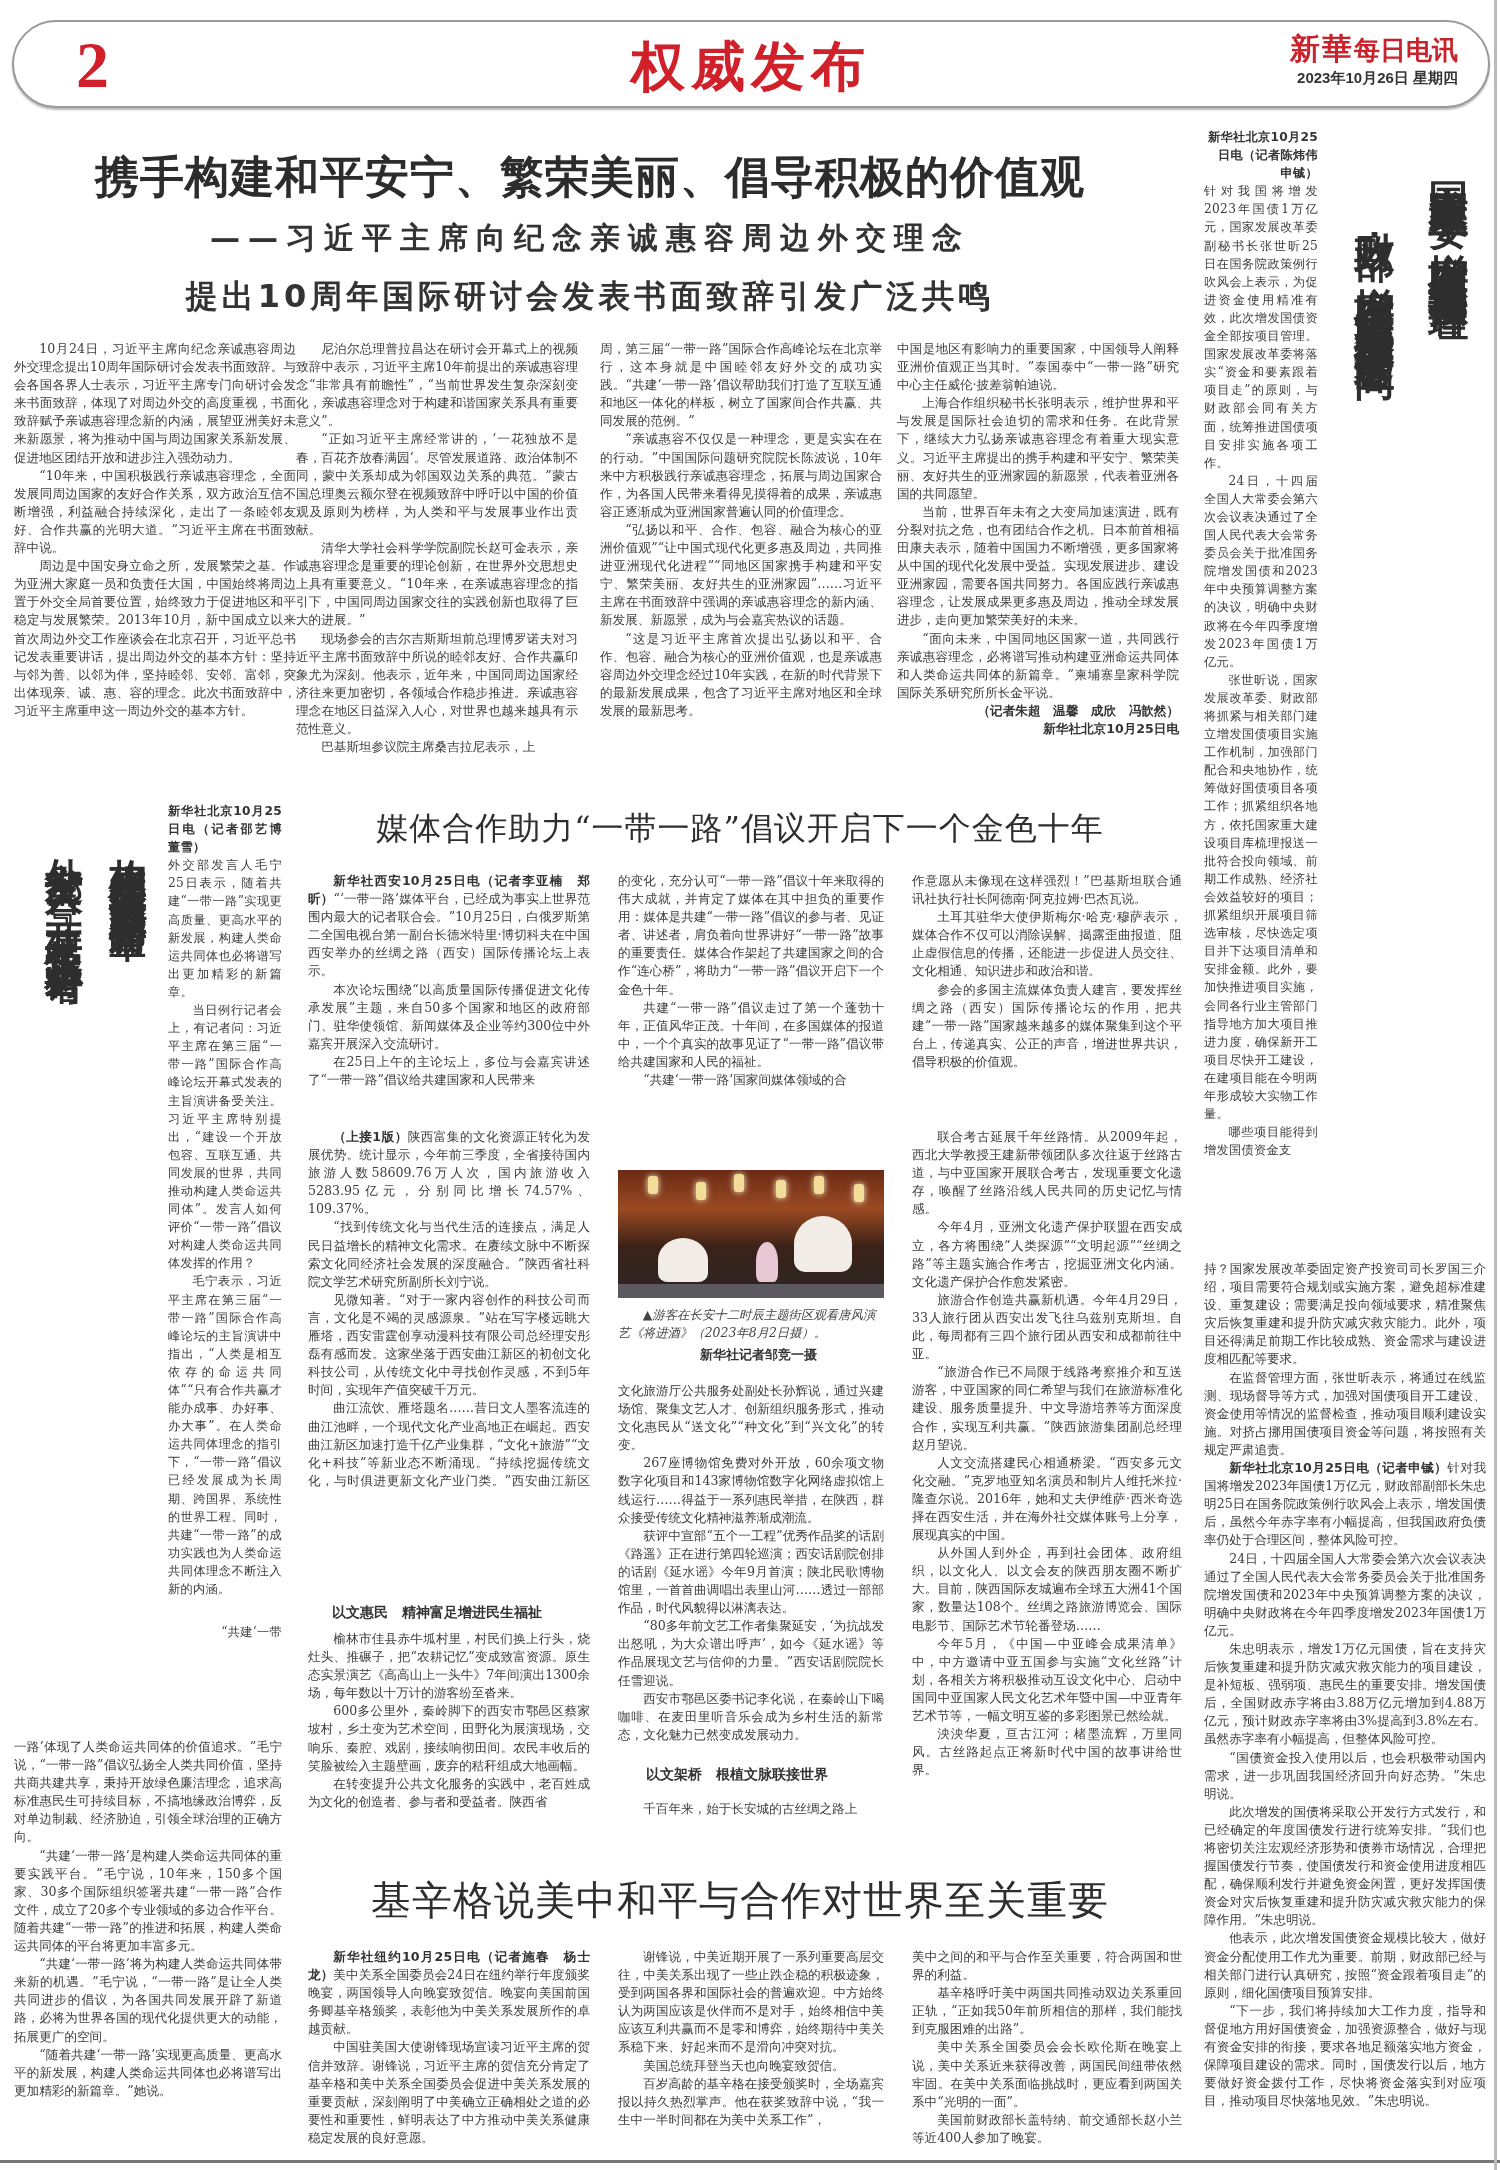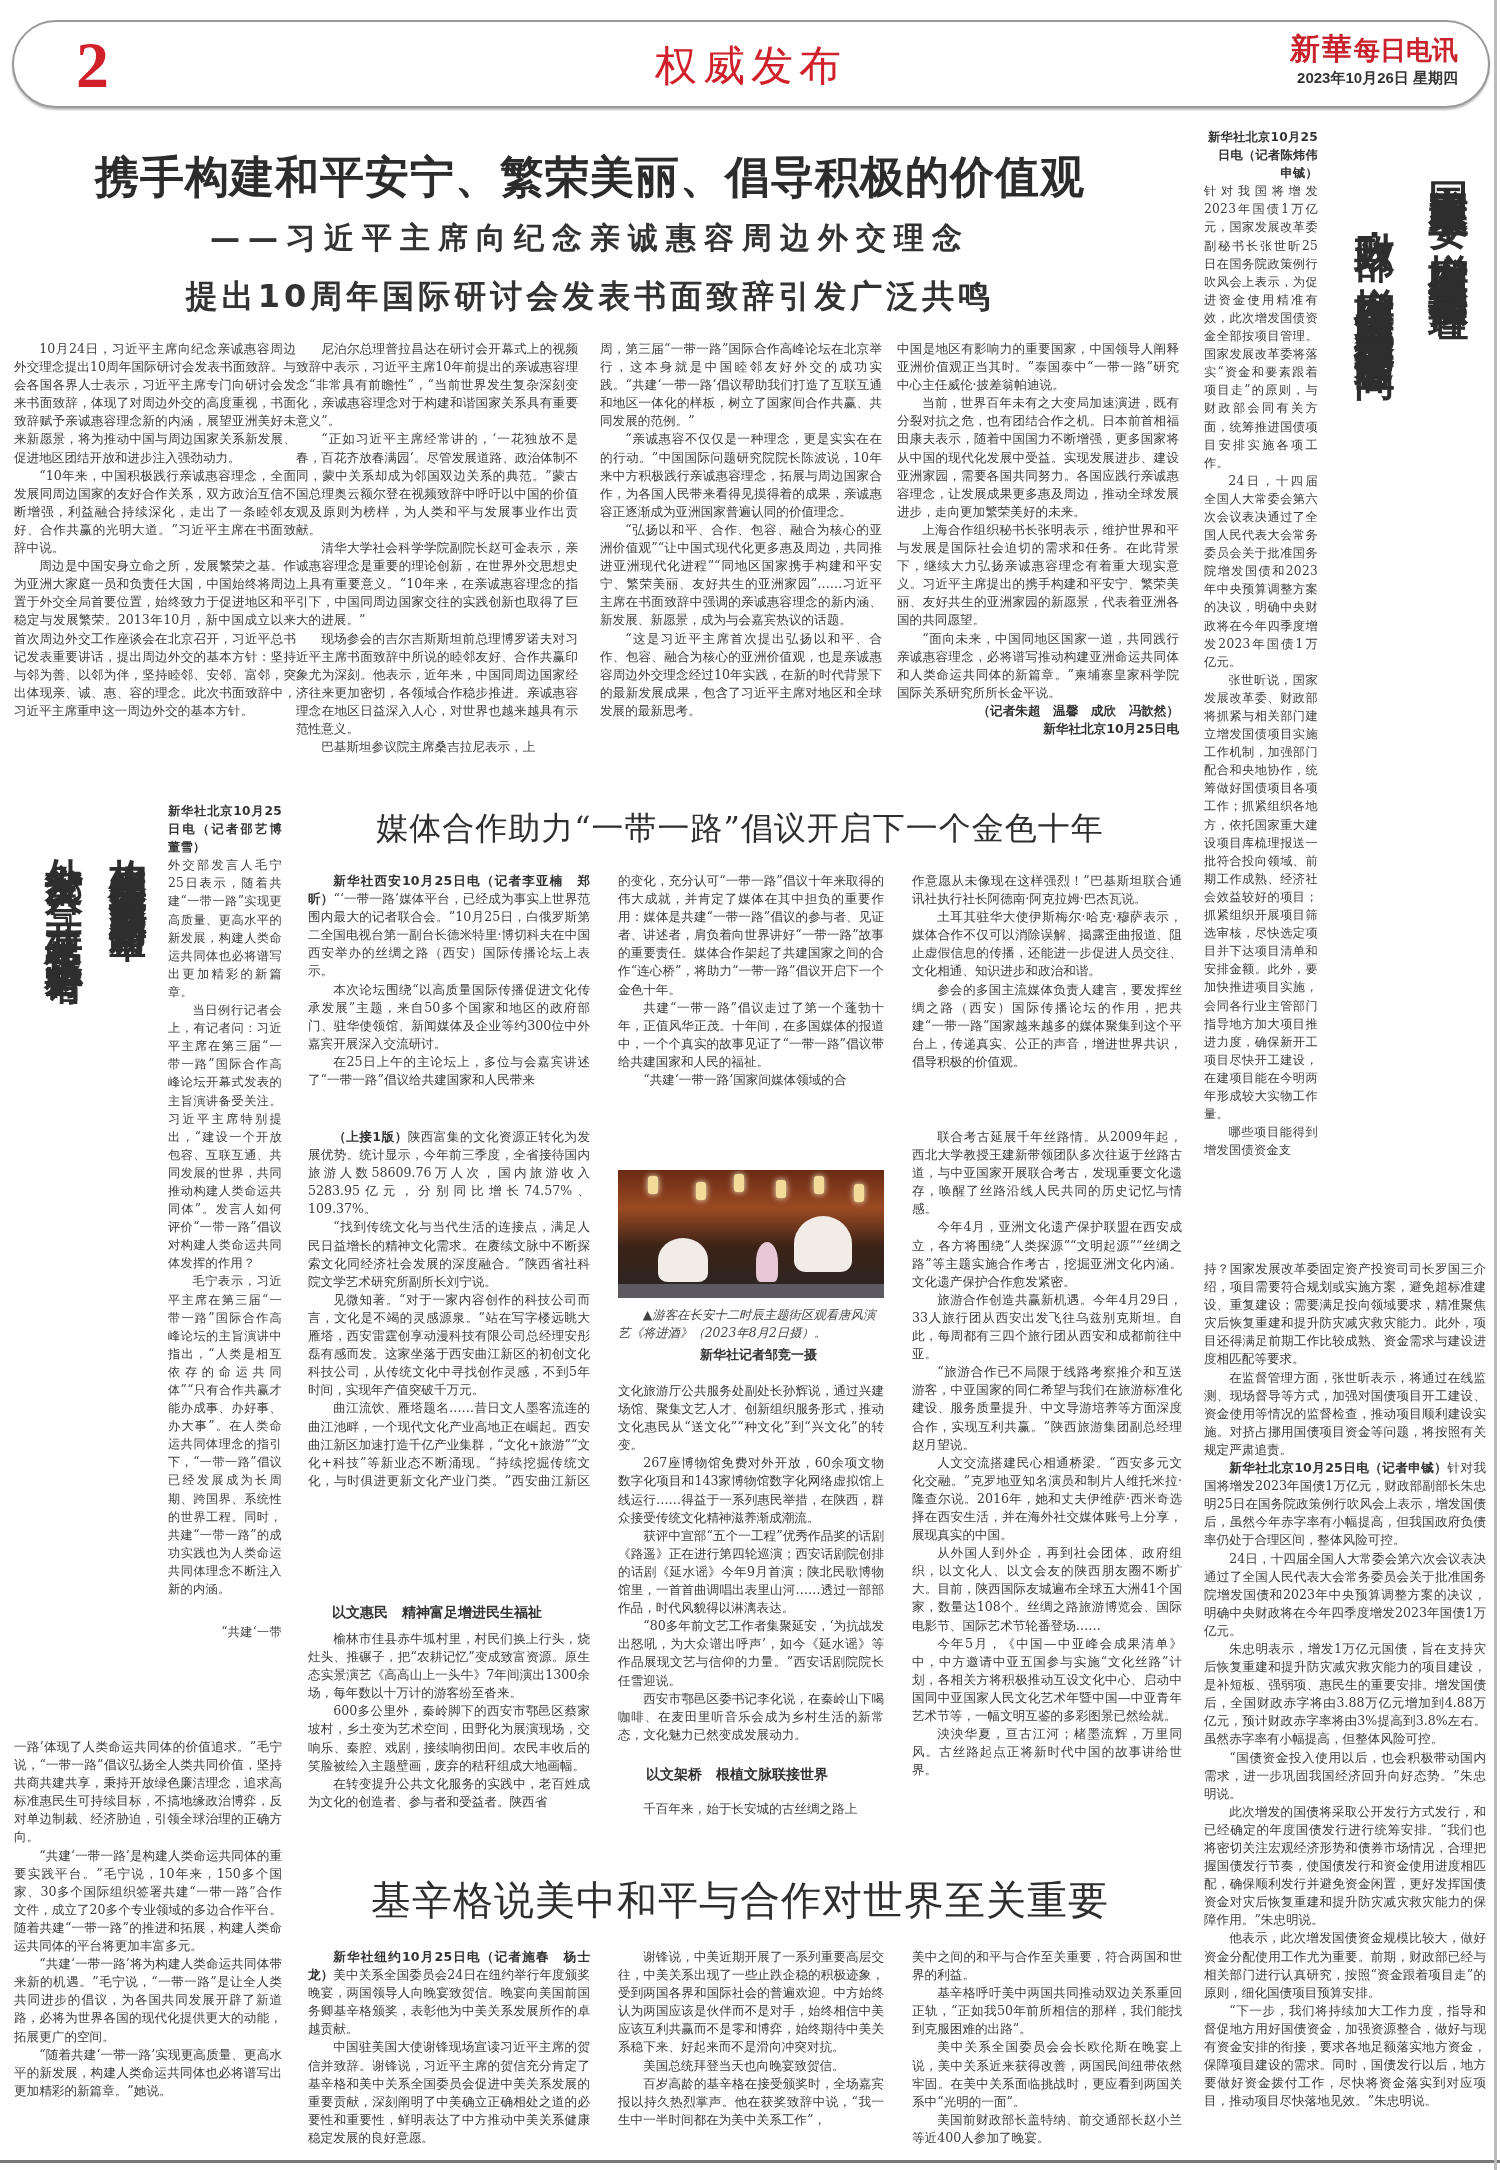--- a/index.html
+++ b/index.html
@@ -10,21 +10,21 @@
     position: absolute; left: 12px; top: 20px; width: 1478px; height: 88px;
     border: 2px solid #9a9a9a; border-radius: 44px; background: #fff;
     box-shadow: 0 2px 2px #bbb;
   }
   .page-num {
     position: absolute; left: 62px; top: 10px; font-family: "Liberation Serif", serif;
     font-size: 66px; font-weight: bold; color: #d0202a; line-height: 66px;
   }
   .section-title {
     position: absolute; left: 0; right: 0; top: 14px; text-align: center;
-    font-family: "DejaVu Serif", serif; font-size: 42px; font-weight: normal;
+    font-family: "DejaVu Serif", serif; font-size: 54px; font-weight: bold;
     color: #d0202a; letter-spacing: 6px; line-height: 60px;
   }
   .brand {
     position: absolute; right: 30px; top: 10px; text-align: right;
   }
   .brand-logo { font-family: "DejaVu Serif", serif; font-weight: bold; color: #c8232c; font-size: 26px; line-height: 34px; }
   .brand-logo .script { font-size: 30px; letter-spacing: 2px; }
   .brand-date { font-family: "Liberation Sans", sans-serif; font-size: 15px; color: #333; font-weight: bold; margin-top: 2px; }
 
   .headline-main {
@@ -101,22 +101,22 @@
   <p>巴基斯坦参议院主席桑吉拉尼表示，上</p>
 </div>
 <div class="col" style="left:600px;top:340px;width:282px;">
   <p class="noindent">周，第三届“一带一路”国际合作高峰论坛在北京举行，这本身就是中国睦邻友好外交的成功实践。“共建‘一带一路’倡议帮助我们打造了互联互通和地区一体化的样板，树立了国家间合作共赢、共同发展的范例。”</p>
   <p>“亲诚惠容不仅仅是一种理念，更是实实在在的行动。”中国国际问题研究院院长陈波说，10年来中方积极践行亲诚惠容理念，拓展与周边国家合作，为各国人民带来看得见摸得着的成果，亲诚惠容正逐渐成为亚洲国家普遍认同的价值理念。</p>
   <p>“弘扬以和平、合作、包容、融合为核心的亚洲价值观”“让中国式现代化更多惠及周边，共同推进亚洲现代化进程”“同地区国家携手构建和平安宁、繁荣美丽、友好共生的亚洲家园”……习近平主席在书面致辞中强调的亲诚惠容理念的新内涵、新发展、新愿景，成为与会嘉宾热议的话题。</p>
   <p>“这是习近平主席首次提出弘扬以和平、合作、包容、融合为核心的亚洲价值观，也是亲诚惠容周边外交理念经过10年实践，在新的时代背景下的最新发展成果，包含了习近平主席对地区和全球发展的最新思考。</p>
 </div>
 <div class="col" style="left:897px;top:340px;width:282px;">
   <p class="noindent">中国是地区有影响力的重要国家，中国领导人阐释亚洲价值观正当其时。”泰国泰中“一带一路”研究中心主任威伦·披差翁帕迪说。</p>
+  <p>上海合作组织秘书长张明表示，维护世界和平与发展是国际社会迫切的需求和任务。在此背景下，继续大力弘扬亲诚惠容理念有着重大现实意义。习近平主席提出的携手构建和平安宁、繁荣美丽、友好共生的亚洲家园的新愿景，代表着亚洲各国的共同愿望。</p>
   <p>当前，世界百年未有之大变局加速演进，既有分裂对抗之危，也有团结合作之机。日本前首相福田康夫表示，随着中国国力不断增强，更多国家将从中国的现代化发展中受益。实现发展进步、建设亚洲家园，需要各国共同努力。各国应践行亲诚惠容理念，让发展成果更多惠及周边，推动全球发展进步，走向更加繁荣美好的未来。</p>
-  <p>上海合作组织秘书长张明表示，维护世界和平与发展是国际社会迫切的需求和任务。在此背景下，继续大力弘扬亲诚惠容理念有着重大现实意义。习近平主席提出的携手构建和平安宁、繁荣美丽、友好共生的亚洲家园的新愿景，代表着亚洲各国的共同愿望。</p>
   <p>“面向未来，中国同地区国家一道，共同践行亲诚惠容理念，必将谱写推动构建亚洲命运共同体和人类命运共同体的新篇章。”柬埔寨皇家科学院国际关系研究所所长金平说。</p>
   <div class="byline">（记者朱超　温馨　成欣　冯歆然）</div>
   <div class="byline">新华社北京10月25日电</div>
 </div>
 
 <div class="vtitle" style="left:1420px;top:150px;font-size:40px;line-height:58px;height:780px;">国家发展改革委：增发国债资金全部按项目管理</div>
 <div class="vtitle" style="left:1346px;top:200px;font-size:40px;line-height:58px;height:780px;">财政部：增发国债后我国政府负债率仍处于合理区间</div>
 <div class="col" style="left:1204px;top:128px;width:114px;font-size:12.2px;line-height:18.1px;letter-spacing:0.3px;">
   <p class="noindent lead" style="text-align:right;">新华社北京10月25日电（记者陈炜伟　申铖）</p>
   <p class="noindent">针对我国将增发2023年国债1万亿元，国家发展改革委副秘书长张世昕25日在国务院政策例行吹风会上表示，为促进资金使用精准有效，此次增发国债资金全部按项目管理。国家发展改革委将落实“资金和要素跟着项目走”的原则，与财政部会同有关方面，统筹推进国债项目安排实施各项工作。</p>

